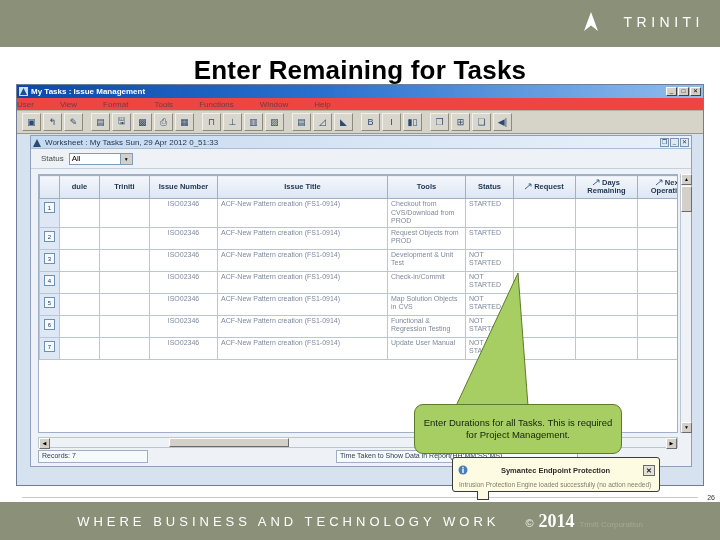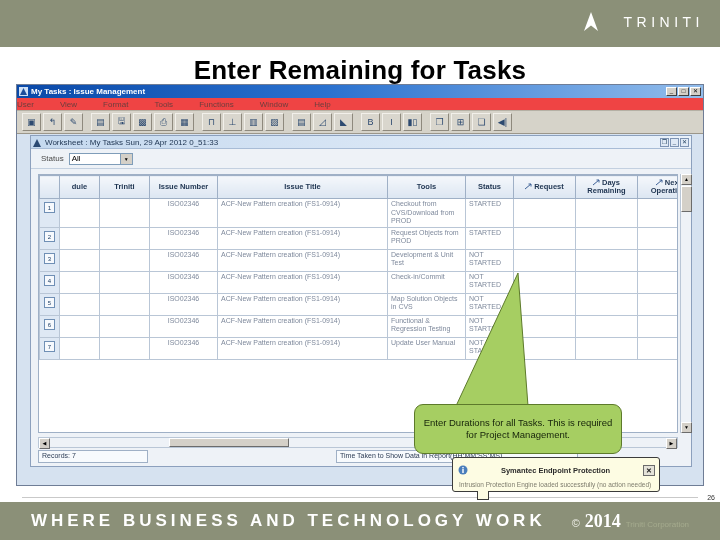--- a/index.html
+++ b/index.html
@@ -220,21 +220,21 @@
     border-bottom:1px solid #3b3b3b;
   }
 
   
   #footer {
     position:absolute; left:0; bottom:0; width:720px; height:38px;
     background:#8b9078; display:flex; align-items:center; justify-content:center;
     gap:26px;
   }
   #footer .tag {
-    color:#ffffff; font-size:17px; letter-spacing:4px; font-weight:bold;
+    color:#ffffff; font-size:13px; letter-spacing:4px; font-weight:normal;
     font-family:"Liberation Sans", sans-serif;
     text-align:right;
   }
   #footer .copy {
     display:flex; align-items:baseline; gap:5px;
   }
   #footer .copy .sym { color:#efefe8; font-size:11px; }
   #footer .copy .yr {
     color:#ffffff; font-size:18px; font-weight:bold;
     font-family:"Liberation Serif", serif;

